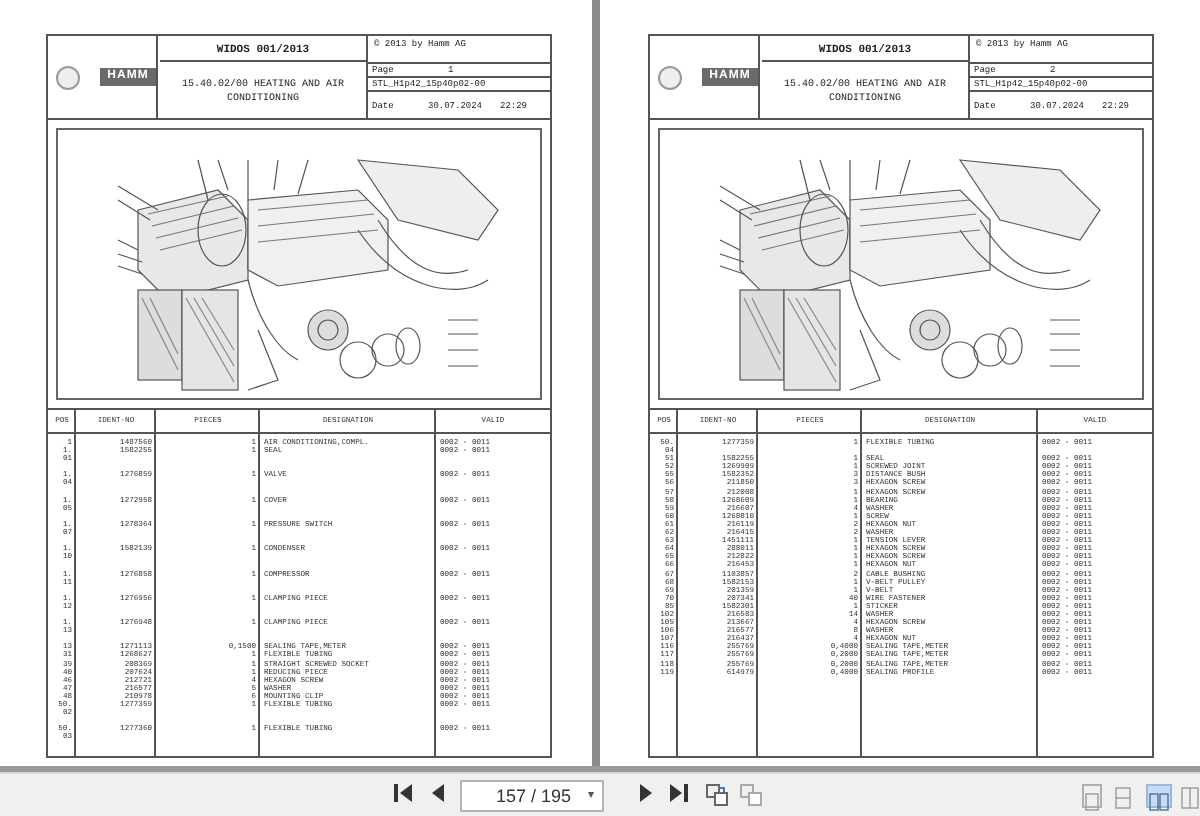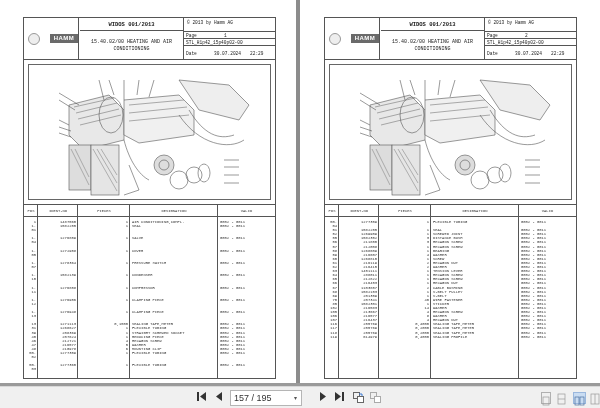--- a/index.html
+++ b/index.html
@@ -41,21 +41,21 @@
   .tbl .r { position: relative; height: 4.1px; white-space: nowrap; }
   .tbl .r span { position: absolute; top: 0; }
   .c-pos { left: 2px; width: 10px; text-align: right; }
   .c-id { left: 20px; width: 32px; text-align: right; }
   .c-pc { left: 58px; width: 46px; text-align: right; }
   .c-ds { left: 108px; }
   .c-va { left: 196px; }
 
   .toolbar { position: absolute; left: 0; top: 386px; width: 600px; height: 22px; background: #f0f0f0; border-top: 1px solid #d8d8d8; }
   .tb-btn { position: absolute; top: 5px; height: 12px; font-size: 9px; color: #333; line-height: 12px; text-align: center; cursor: pointer; font-family: "DejaVu Sans", sans-serif; }
-  .page-box { position: absolute; left: 230px; top: 3px; width: 72px; height: 16px; background: #fff; border: 1px solid #b5b5b5; font-family: "Liberation Sans", sans-serif; font-size: 9px; color: #333; line-height: 14px; padding-left: 3px; }
+  .page-box { position: absolute; left: 230px; top: 3px; width: 72px; height: 16px; background: #fff; border: 1px solid #b5b5b5; font-family: "Liberation Sans", sans-serif; font-size: 9px; color: #333; line-height: 14px; padding-left: 17px; }
   .page-box .dd { position: absolute; right: 4px; top: 0; font-size: 6px; color: #555; }
   .view-btn { position: absolute; top: 5px; width: 10px; height: 12px; border: 1px solid #b0b0b0; }
   .view-btn.active { background: #c9dcf2; border-color: #9ab7dd; }
 </style>
 </head>
 <body>
 
 <div class="viewer">
 
   <div class="page left">

